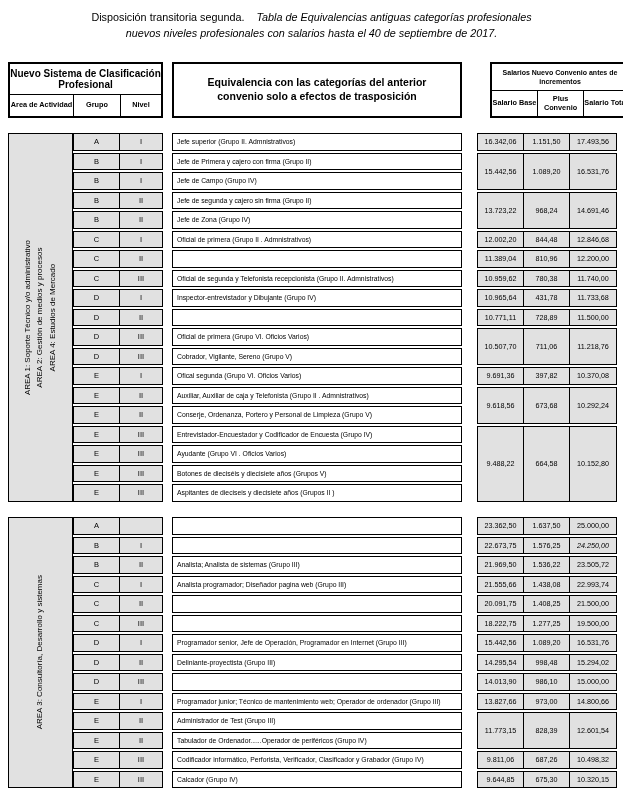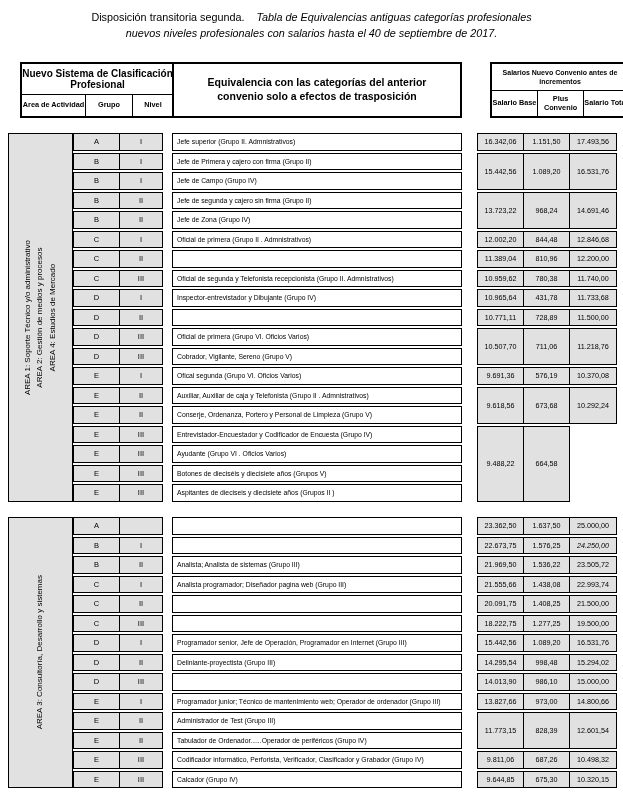--- a/index.html
+++ b/index.html
@@ -6,21 +6,21 @@
   body { font-family:"Liberation Sans", sans-serif; color:#000; }
   .page { position:relative; width:623px; height:797px; background:#fff; overflow:hidden; }
 
   
   .title { position:absolute; top:10px; left:0; width:100%; text-align:center;
            font-size:10.8px; line-height:1.45; }
   .titalic { font-style:italic; }
 
   
   .hbox { position:absolute; top:62px; border:2px solid #000; box-sizing:border-box; background:#fff; }
-  .hleft { left:20px; width:155px; height:56px; }
+  .hleft { left:8px; width:155px; height:56px; }
   .hleft-title { height:31px; border-bottom:1px solid #000; box-sizing:border-box;
                  display:flex; align-items:center; justify-content:center; text-align:center;
                  font-weight:bold; font-size:10px; line-height:1.15; }
   .hleft-cols { display:flex; height:21px; }
   .hcol { display:flex; align-items:center; justify-content:center; text-align:center;
           font-weight:bold; font-size:7.3px; line-height:1.1; box-sizing:border-box; }
   .hcol + .hcol { border-left:1px solid #000; }
   .hc0 { width:63px; } .hc1 { width:47px; } .hc2 { width:41px; }
 
   .hmid { left:172px; width:290px; height:56px; display:flex; align-items:center; justify-content:center;
@@ -165,27 +165,28 @@
       <div class="cell gray center sal" style="grid-area: 9 / 7 / span 1;">10.965,64</div>
       <div class="cell gray center sal noleft" style="grid-area: 9 / 8 / span 1;">431,78</div>
       <div class="cell gray center sal noleft" style="grid-area: 9 / 9 / span 1;">11.733,68</div>
       <div class="cell gray center sal" style="grid-area: 10 / 7 / span 1;">10.771,11</div>
       <div class="cell gray center sal noleft" style="grid-area: 10 / 8 / span 1;">728,89</div>
       <div class="cell gray center sal noleft" style="grid-area: 10 / 9 / span 1;">11.500,00</div>
       <div class="cell gray center sal" style="grid-area: 11 / 7 / span 2;">10.507,70</div>
       <div class="cell gray center sal noleft" style="grid-area: 11 / 8 / span 2;">711,06</div>
       <div class="cell gray center sal noleft" style="grid-area: 11 / 9 / span 2;">11.218,76</div>
       <div class="cell gray center sal" style="grid-area: 13 / 7 / span 1;">9.691,36</div>
-      <div class="cell gray center sal noleft" style="grid-area: 13 / 8 / span 1;">576,19</div>
+      <div class="cell gray center sal noleft" style="grid-area: 13 / 8 / span 1;">397,82</div>
       <div class="cell gray center sal noleft" style="grid-area: 13 / 9 / span 1;">10.370,08</div>
       <div class="cell gray center sal" style="grid-area: 14 / 7 / span 2;">9.618,56</div>
       <div class="cell gray center sal noleft" style="grid-area: 14 / 8 / span 2;">673,68</div>
       <div class="cell gray center sal noleft" style="grid-area: 14 / 9 / span 2;">10.292,24</div>
       <div class="cell gray center sal" style="grid-area: 16 / 7 / span 4;">9.488,22</div>
       <div class="cell gray center sal noleft" style="grid-area: 16 / 8 / span 4;">664,58</div>
+      <div class="cell gray center sal noleft" style="grid-area: 16 / 9 / span 4;">10.152,80</div>
     </div>
   <div class="section" id="section-1" style="top: 517px; grid-template-rows: repeat(14, 17.5px);">
       <div class="cell gray area-cell" style="grid-area: 1 / 1 / span 14;">
         <div class="area-text">
           <div>AREA 3: Consultoría, Desarrollo y sistemas</div>
         </div>
       </div>
       <div class="cell gray center gn" style="grid-area: 1 / 2 / span 1;">A</div>
       <div class="cell gray center gn noleft" style="grid-area: 1 / 3 / span 1;"></div>
       <div class="cell equiv" style="grid-area: 1 / 5 / span 1;"></div>

